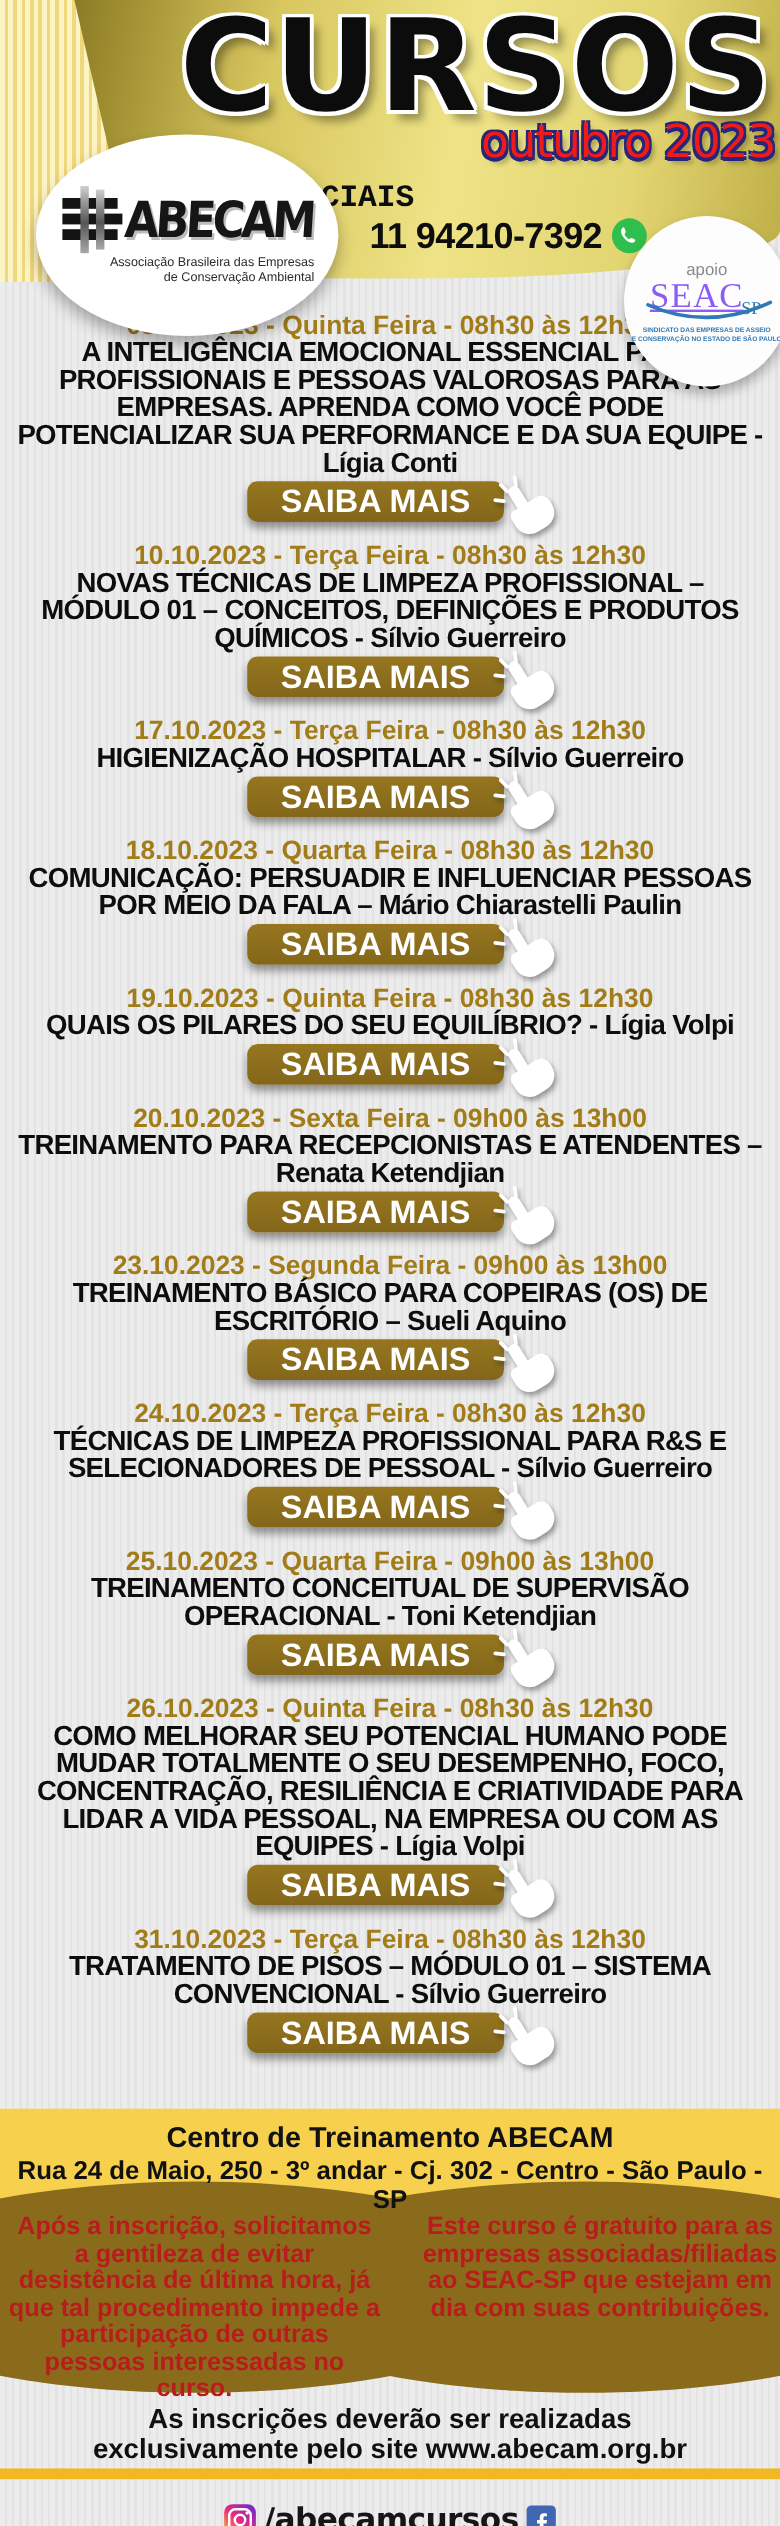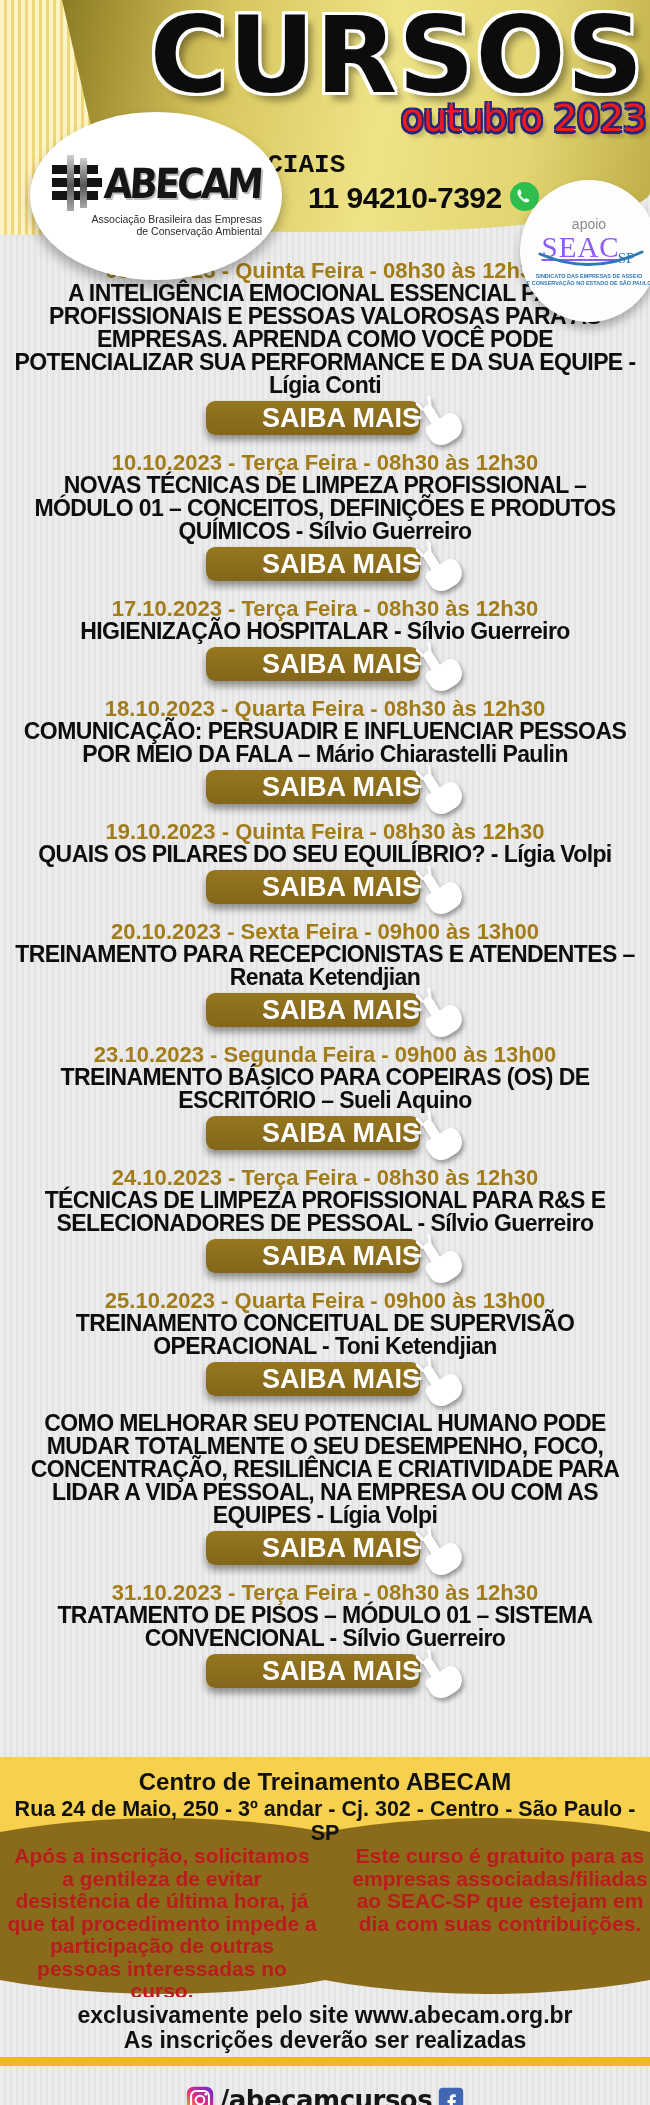--- a/index.html
+++ b/index.html
@@ -79,21 +79,21 @@
   .course-list{position:relative;z-index:1;text-align:center;}
   .course{margin-top:12px;}
   .course:first-child{margin-top:27px;}
   .course .date{font-size:22px;line-height:23px;font-weight:bold;color:#a37c1a;}
   .course .title{font-size:23px;line-height:23px;font-weight:bold;color:#0d0d0d;letter-spacing:-0.6px;padding:0 12px;}
   .btn-row{margin-top:4px;height:38px;}
   .saiba{
     position:relative;width:214px;height:34px;margin:0 auto;left:-12px;
     background:linear-gradient(#96761f,#83661a);border:none;border-radius:9px;
     box-shadow:0 5px 7px rgba(0,0,0,.4);cursor:pointer;
-    color:#fff;font-family:"Liberation Sans",sans-serif;font-size:27px;font-weight:bold;line-height:32px;text-align:right;
+    color:#fff;font-family:"Liberation Sans",sans-serif;font-size:27px;font-weight:bold;line-height:32px;text-align:center;
     letter-spacing:0;padding:0;display:block;
   }
   .hand{position:absolute;right:-48px;top:-6px;width:58px;height:58px;
     filter:drop-shadow(2px 3px 2px rgba(0,0,0,.35));pointer-events:none;}
   
   .bottom{position:absolute;top:1757px;left:0;width:650px;height:275px;z-index:3;text-align:center;}
   .notes-wrap{position:relative;width:650px;height:240px;overflow:hidden;}
   .band-yellow{position:absolute;top:0;left:0;width:100%;height:148px;background:#f7d04e;}
   .band-gray{position:absolute;top:148px;left:0;right:0;bottom:0;
     background-color:#ececec;
@@ -258,20 +258,21 @@
   <article class="course">
     <div class="date">25.10.2023 - Quarta Feira - 09h00 às 13h00</div>
     <div class="title">TREINAMENTO CONCEITUAL DE SUPERVISÃO OPERACIONAL - Toni Ketendjian</div>
     <div class="btn-row">
         <button class="saiba"><span>SAIBA MAIS</span><svg class="hand">
             <use href="#hand-click"></use>
           </svg></button>
       </div>
   </article>
   <article class="course">
+    <div class="date">26.10.2023 - Quinta Feira - 08h30 às 12h30</div>
     <div class="title">COMO MELHORAR SEU POTENCIAL HUMANO PODE MUDAR TOTALMENTE O SEU DESEMPENHO, FOCO, CONCENTRAÇÃO, RESILIÊNCIA E CRIATIVIDADE PARA LIDAR A VIDA PESSOAL, NA EMPRESA OU COM AS EQUIPES - Lígia Volpi</div>
     <div class="btn-row">
         <button class="saiba"><span>SAIBA MAIS</span><svg class="hand">
             <use href="#hand-click"></use>
           </svg></button>
       </div>
   </article>
   <article class="course">
     <div class="date">31.10.2023 - Terça Feira - 08h30 às 12h30</div>
     <div class="title">TRATAMENTO DE PISOS – MÓDULO 01 – SISTEMA CONVENCIONAL - Sílvio Guerreiro</div>
@@ -290,22 +291,22 @@
     <div class="dome dome-left"></div>
     <div class="dome dome-right"></div>
     <div class="venue">
       <div class="venue-name">Centro de Treinamento ABECAM</div>
       <div class="venue-addr">Rua 24 de Maio, 250 - 3º andar - Cj. 302 - Centro - São Paulo - SP</div>
     </div>
     <div class="note note-left">Após a inscrição, solicitamos a gentileza de evitar desistência de última hora, já que tal procedimento impede a participação de outras pessoas interessadas no curso.</div>
     <div class="note note-right">Este curso é gratuito para as empresas associadas/filiadas ao SEAC-SP que estejam em dia com suas contribuições.</div>
   </div>
   <div class="reg">
+    <div>As inscrições deverão ser realizadas</div>
     <div>exclusivamente pelo site www.abecam.org.br</div>
-    <div>As inscrições deverão ser realizadas</div>
   </div>
   <div class="goldbar"></div>
   <div class="social">
     <svg class="ig-icon" viewBox="0 0 36 36">
       <rect x="1" y="1" width="34" height="34" rx="9" fill="url(#ig-grad)"></rect>
       <rect x="6.5" y="6.5" width="23" height="23" rx="6.5" fill="none" stroke="#fff" stroke-width="2.6"></rect>
       <circle cx="18" cy="18" r="5.6" fill="none" stroke="#fff" stroke-width="2.6"></circle>
       <circle cx="25.6" cy="10.6" r="1.9" fill="#fff"></circle>
     </svg>
     <span class="handle">/abecamcursos</span>

